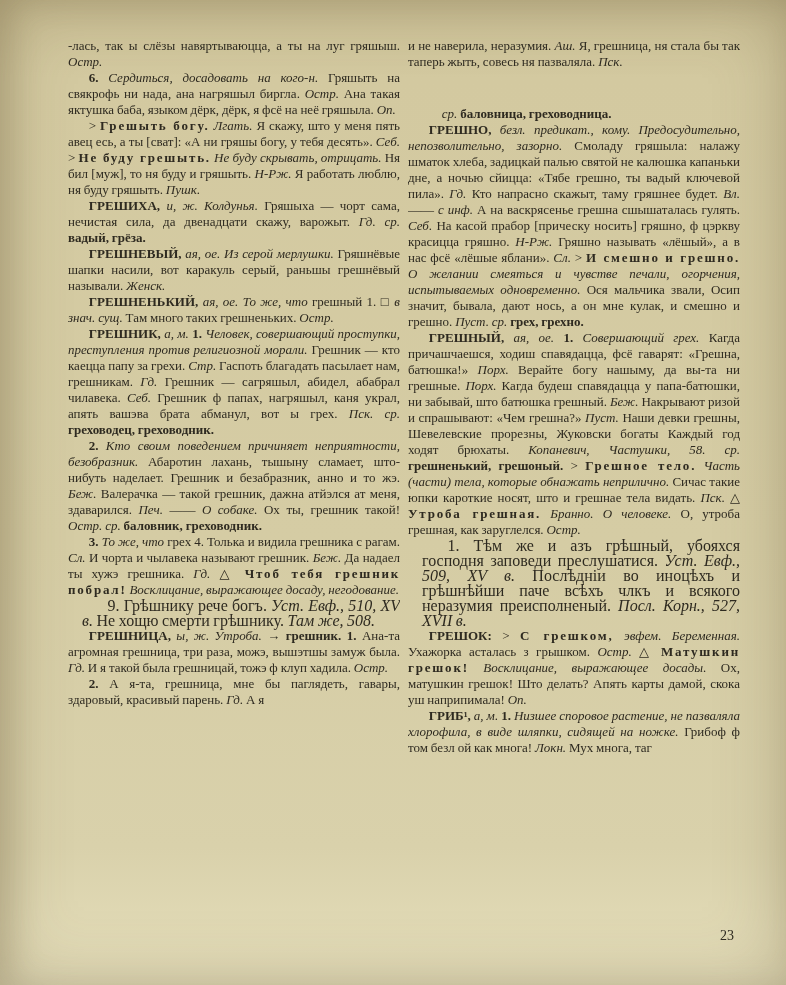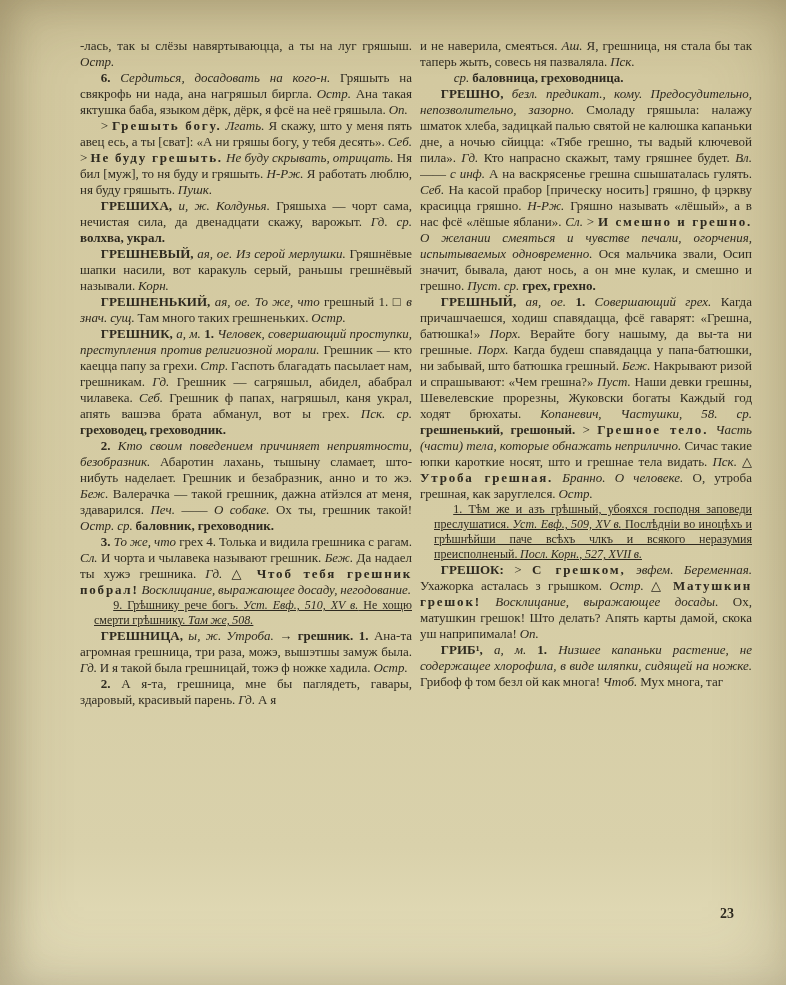--- a/index.html
+++ b/index.html
@@ -10,71 +10,70 @@
   }
   .page{
     position:relative;width:786px;height:985px;
     background:
       linear-gradient(180deg,#cdc298 0%,#d3c9a0 8%,#d5cca4 55%,#d9d1ab 86%,#e3dcb8 97%,#eae4c2 100%),
       #d3c9a0;
     box-shadow:inset 0 0 70px rgba(95,80,45,.30), inset 12px 0 30px rgba(95,80,45,.18);
     color:#2e2a20;
   }
   .page-inner{
-    position:absolute;left:80px;top:38px;width:678px;height:900px;
+    position:absolute;left:68px;top:38px;width:678px;height:900px;
     display:flex;gap:8px;overflow:hidden;
   }
   .column{overflow:hidden;}
   .column.left{width:332px;}
   .column.right{width:332px;}
   p.para{
     margin:0;padding:0;
     font-size:13px;line-height:16px;
     text-align:justify;
     text-indent:1.6em;
     word-spacing:-0.4px;
   }
   p.para.cont{text-indent:0;}
   p.para.cite{
-    font-size:12px;line-height:15px;
+    font-size:16px;line-height:15px;
     margin-left:14px;
-    text-decoration:underline;
   }
-  p.para.ref{text-indent:2.6em;}
+  p.para.ref{text-indent:2.6em;margin-top:36px;}
   span.b{font-weight:bold;}
   span.i{font-style:italic;}
   span.sp{letter-spacing:1.8px;font-weight:bold;}
   .page-number{
-    position:absolute;right:52px;bottom:63px;
-    font-size:14px;font-weight:bold;color:#2e2a20;
+    position:absolute;right:52px;bottom:41px;
+    font-size:14px;font-weight:normal;color:#2e2a20;
   }
 </style>
 </head>
 <body>
 
 <div class="page">
   <div class="page-inner">
     <div class="column left">
         <p class="para cont"><span>-лась, так ы слёзы навяртываюцца, а ты на луг гряшыш. </span><span class="i">Остр.</span></p>
         <p class="para entry"><span class="b">6. </span><span class="i">Сердиться, досадовать на кого-н.</span><span> Гряшыть на свякрофь ни нада, ана нагряшыл биргла. </span><span class="i">Остр.</span><span> Ана такая яктушка баба, языком дёрк, дёрк, я фсё на неё гряшыла. </span><span class="i">Оп.</span></p>
         <p class="para entry"><span>&gt; </span><span class="sp">Грешыть богу.</span><span class="i"> Лгать.</span><span> Я скажу, што у меня пять авец есь, а ты [сват]: «А ни гряшы богу, у тебя десять». </span><span class="i">Себ.</span><span> &gt; </span><span class="sp">Не буду грешыть.</span><span class="i"> Не буду скрывать, отрицать.</span><span> Ня бил [муж], то ня буду и гряшыть. </span><span class="i">Н-Рж.</span><span> Я работать люблю, ня буду гряшыть. </span><span class="i">Пушк.</span></p>
-        <p class="para entry"><span class="b">ГРЕШИХА,</span><span class="i"> и, ж. </span><span class="i">Колдунья.</span><span> Гряшыха — чорт сама, нечистая сила, да двенадцати скажу, варожыт. </span><span class="i">Гд. ср.</span><span class="b"> волхва, украл.</span></p>
-        <p class="para entry"><span class="b">ГРЕШНЕВЫЙ,</span><span class="i"> ая, ое. </span><span class="i">Из серой мерлушки.</span><span> Гряшнёвые шапки насили, вот каракуль серый, раньшы грешнёвый называли. </span><span class="i">Корн.</span></p>
+        <p class="para entry"><span class="b">ГРЕШИХА,</span><span class="i"> и, ж. </span><span class="i">Колдунья.</span><span> Гряшыха — чорт сама, нечистая сила, да двенадцати скажу, варожыт. </span><span class="i">Гд. ср.</span><span class="b"> вадый, грёза.</span></p>
+        <p class="para entry"><span class="b">ГРЕШНЕВЫЙ,</span><span class="i"> ая, ое. </span><span class="i">Из серой мерлушки.</span><span> Гряшнёвые шапки насили, вот каракуль серый, раньшы грешнёвый называли. </span><span class="i">Женск.</span></p>
         <p class="para entry"><span class="b">ГРЕШНЕНЬКИЙ,</span><span class="i"> ая, ое. </span><span class="i">То же, что</span><span> грешный 1. □ </span><span class="i">в знач. сущ.</span><span> Там много таких грешненьких. </span><span class="i">Остр.</span></p>
         <p class="para entry"><span class="b">ГРЕШНИК,</span><span class="i"> а, м. </span><span class="b">1. </span><span class="i">Человек, совершающий проступки, преступления против религиозной морали.</span><span> Грешник — кто каецца папу за грехи. </span><span class="i">Стр.</span><span> Гаспоть благадать пасылает нам, грешникам. </span><span class="i">Гд.</span><span> Грешник — сагряшыл, абидел, абабрал чилавека. </span><span class="i">Себ.</span><span> Грешник ф папах, нагряшыл, каня украл, апять вашэва брата абманул, вот ы грех. </span><span class="i">Пск. ср.</span><span class="b"> греховодец, греховодник.</span></p>
         <p class="para entry"><span class="b">2. </span><span class="i">Кто своим поведением причиняет неприятности, безобразник.</span><span> Абаротин лахань, тышыну сламает, што-нибуть наделает. Грешник и безабразник, анно и то жэ. </span><span class="i">Беж.</span><span> Валерачка — такой грешник, дажна атйэлся ат меня, здаварился. </span><span class="i">Печ.</span><span> —— </span><span class="i">О собаке.</span><span> Ох ты, грешник такой! </span><span class="i">Остр. ср.</span><span class="b"> баловник, греховодник.</span></p>
         <p class="para entry"><span class="b">3. </span><span class="i">То же, что</span><span> грех 4. Толька и видила грешника с рагам. </span><span class="i">Сл.</span><span> И чорта и чылавека называют грешник. </span><span class="i">Беж.</span><span> Да надаел ты хужэ грешника. </span><span class="i">Гд.</span><span> △ </span><span class="sp">Чтоб тебя грешник побрал!</span><span class="i"> Восклицание, выражающее досаду, негодование.</span></p>
         <p class="para cite"><span>9. Грѣшнику рече богъ. </span><span class="i">Уст. Евф., 510, XV в.</span><span> Не хощю смерти грѣшнику. </span><span class="i">Там же, 508.</span></p>
-        <p class="para entry"><span class="b">ГРЕШНИЦА,</span><span class="i"> ы, ж. Утроба. → </span><span class="b">грешник.</span><span class="b"> 1. </span><span>Ана-та агромная грешница, три раза, можэ, вышэтшы замуж была. </span><span class="i">Гд.</span><span> И я такой была грешницай, тожэ ф ножке хадила. </span><span class="i">Остр.</span></p>
+        <p class="para entry"><span class="b">ГРЕШНИЦА,</span><span class="i"> ы, ж. Утроба. → </span><span class="b">грешник.</span><span class="b"> 1. </span><span>Ана-та агромная грешница, три раза, можэ, вышэтшы замуж была. </span><span class="i">Гд.</span><span> И я такой была грешницай, тожэ ф клуп хадила. </span><span class="i">Остр.</span></p>
         <p class="para entry"><span class="b">2. </span><span>А я-та, грешница, мне бы паглядеть, гавары, здаровый, красивый парень. </span><span class="i">Гд.</span><span> А я</span></p>
       </div>
     <div class="column right">
-        <p class="para cont"><span>и не наверила, смеяться. </span><span class="i">Аш.</span><span> Я, грешница, ня стала бы так таперь жыть, совесь ня пазваляла. </span><span class="i">Пск.</span></p>
+        <p class="para cont"><span>и не наверила, неразумия. </span><span class="i">Аш.</span><span> Я, грешница, ня стала бы так таперь жыть, совесь ня пазваляла. </span><span class="i">Пск.</span></p>
         <p class="para ref"><span class="i">ср. </span><span class="b">баловница, греховодница.</span></p>
         <p class="para entry"><span class="b">ГРЕШНО,</span><span class="i"> безл. предикат., кому. Предосудительно, непозволительно, зазорно.</span><span> Смоладу гряшыла: налажу шматок хлеба, задицкай палью святой не калюшка капаньки дне, а ночью сйицца: «Тябе грешно, ты вадый ключевой пила». </span><span class="i">Гд.</span><span> Кто напрасно скажыт, таму гряшнее будет. </span><span class="i">Вл.</span><span> —— </span><span class="i">с инф.</span><span> А на васкрясенье грешна сшышаталась гулять. </span><span class="i">Себ.</span><span> На касой прабор [прическу носить] гряшно, ф цэркву красицца гряшно. </span><span class="i">Н-Рж.</span><span> Гряшно называть «лёшый», а в нас фсё «лёшые яблани». </span><span class="i">Сл.</span><span> &gt; </span><span class="sp">И смешно и грешно.</span><span class="i"> О желании смеяться и чувстве печали, огорчения, испытываемых одновременно.</span><span> Ося мальчика звали, Осип значит, бывала, дают нось, а он мне кулак, и смешно и грешно. </span><span class="i">Пуст. ср.</span><span class="b"> грех, грехно.</span></p>
         <p class="para entry"><span class="b">ГРЕШНЫЙ,</span><span class="i"> ая, ое. </span><span class="b">1. </span><span class="i">Совершающий грех.</span><span> Кагда причашчаешся, ходиш спавядацца, фсё гаварят: «Грешна, батюшка!» </span><span class="i">Порх.</span><span> Верайте богу нашыму, да вы-та ни грешные. </span><span class="i">Порх.</span><span> Кагда будеш спавядацца у папа-батюшки, ни забывай, што батюшка грешный. </span><span class="i">Беж.</span><span> Накрывают ризой и спрашывают: «Чем грешна?» </span><span class="i">Пуст.</span><span> Наши девки грешны, Шевелевские прорезны, Жуковски богаты Каждый год ходят брюхаты. </span><span class="i">Копаневич, Частушки, 58. ср.</span><span class="b"> грешненький, грешоный.</span><span> &gt; </span><span class="sp">Грешное тело.</span><span class="i"> Часть (части) тела, которые обнажать неприлично.</span><span> Сичас такие юпки кароткие носят, што и грешнае тела видать. </span><span class="i">Пск.</span><span> △ </span><span class="sp">Утроба грешная.</span><span class="i"> Бранно. О человеке.</span><span> О, утроба грешная, как заруглелся. </span><span class="i">Остр.</span></p>
         <p class="para cite"><span>1. Тѣм же и азъ грѣшный, убояхся господня заповеди преслушатися. </span><span class="i">Уст. Евф., 509, XV в.</span><span> Послѣдніи во иноцѣхъ и грѣшнѣйши паче всѣхъ члкъ и всякого неразумия преисполненый. </span><span class="i">Посл. Корн., 527, XVII в.</span></p>
         <p class="para entry"><span class="b">ГРЕШОК:</span><span> &gt; </span><span class="sp">С грешком,</span><span class="i"> эвфем. Беременная.</span><span> Ухажорка асталась з грышком. </span><span class="i">Остр.</span><span> △ </span><span class="sp">Матушкин грешок!</span><span class="i"> Восклицание, выражающее досады.</span><span> Ох, матушкин грешок! Што делать? Апять карты дамой, скока уш наприпимала! </span><span class="i">Оп.</span></p>
-        <p class="para entry"><span class="b">ГРИБ¹,</span><span class="i"> а, м. </span><span class="b">1. </span><span class="i">Низшее капаньки растение, не содержащее хлорофила, в виде шляпки, сидящей на ножке.</span><span> Грибоф ф том безл ой как многа! </span><span class="i">Чтоб.</span><span> Мух многа, таг</span></p>
+        <p class="para entry"><span class="b">ГРИБ¹,</span><span class="i"> а, м. </span><span class="b">1. </span><span class="i">Низшее споровое растение, не пазваляла хлорофила, в виде шляпки, сидящей на ножке.</span><span> Грибоф ф том безл ой как многа! </span><span class="i">Локн.</span><span> Мух многа, таг</span></p>
       </div>
   </div>
   <div class="page-number">23</div>
 </div>
 
 </body></html>

